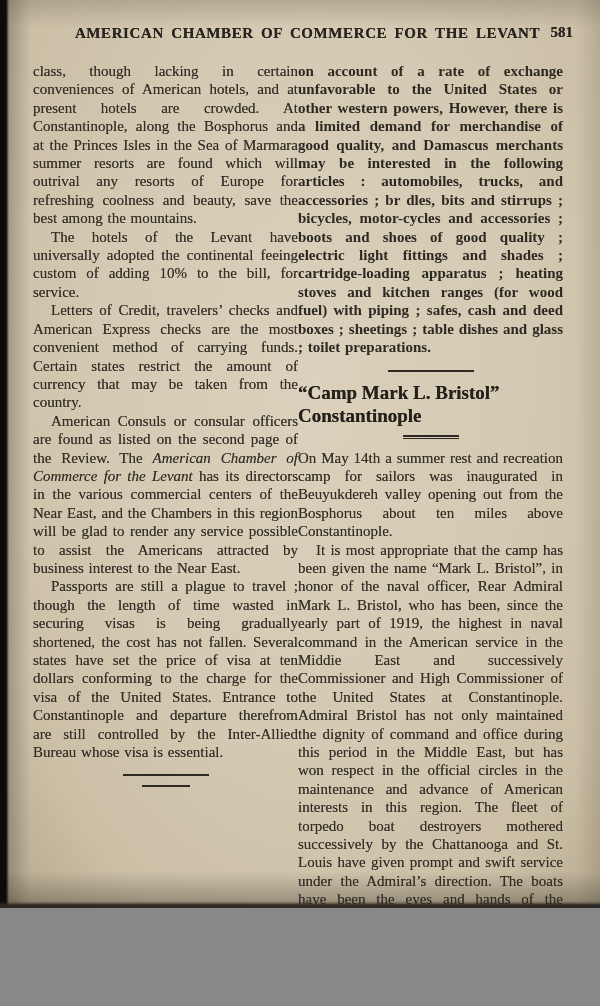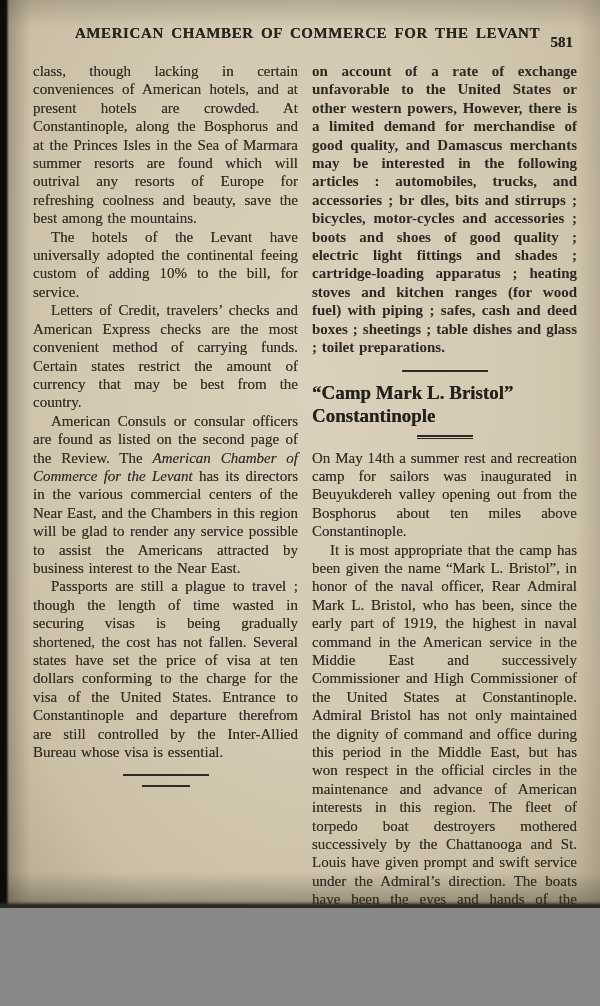--- a/index.html
+++ b/index.html
@@ -24,26 +24,26 @@
   }
   header.running{
     position:absolute;left:40px;right:25px;top:24px;height:22px;
     text-align:center;
   }
   .running-title{
     font-weight:bold;font-size:15px;letter-spacing:.6px;word-spacing:3px;color:#27241f;
     text-shadow:0 0 .5px rgba(39,36,31,.8);
   }
   .page-number{
-    position:absolute;right:2px;top:10px;font-weight:bold;font-size:15px;color:#27241f;
+    position:absolute;right:2px;top:0;font-weight:bold;font-size:15px;color:#27241f;
     text-shadow:0 0 .5px rgba(39,36,31,.8);
   }
   .columns{
     position:absolute;left:33px;top:62px;width:544px;
-    display:flex;gap:14px;
+    display:flex;
   }
   .col{width:265px;}
   .col p{
     margin:0;
     font-size:15px;line-height:18.4px;
     text-align:justify;
     text-indent:1.2em;
     word-spacing:1px;
     color:#332f27;
     text-shadow:0 0 .4px rgba(45,40,33,.65);
@@ -74,21 +74,21 @@
   <header class="running">
     <span class="running-title">AMERICAN CHAMBER OF COMMERCE FOR THE LEVANT</span>
     <span class="page-number">581</span>
   </header>
 
   <div class="columns">
 
     <div class="col">
       <p class="noindent">class, though lacking in certain conveniences of American hotels, and at present hotels are crowded.  At Constantinople, along the Bosphorus and at the Princes Isles in the Sea of Marmara summer resorts are found which will outrival any resorts of Europe for refreshing coolness and beauty, save the best among the mountains.</p>
       <p>The hotels of the Levant have universally adopted the continental feeing custom of adding 10% to the bill, for service.</p>
-      <p>Letters of Credit, travelers’ checks and American Express checks are the most convenient method of carrying funds.  Certain states restrict the amount of currency that may be best from the country.</p>
+      <p>Letters of Credit, travelers’ checks and American Express checks are the most convenient method of carrying funds.  Certain states restrict the amount of currency that may be taken from the country.</p>
       <p><span>American Consuls or consular officers are found as listed on the second page of the Review.  The </span><em>American Chamber of Commerce for the Levant</em><span> has its directors in the various commercial centers of the Near East, and the Chambers in this region will be glad to render any service possible to assist the Americans attracted by business interest to the Near East.</span></p>
       <p>Passports are still a plague to travel ; though the length of time wasted in securing visas is being gradually shortened, the cost has not fallen.  Several states have set the price of visa at ten dollars conforming to the charge for the visa of the United States.  Entrance to Constantinople and departure therefrom are still controlled by the Inter-Allied Bureau whose visa is essential.</p>
       <div class="rule rule-med"></div>
       <div class="rule rule-short"></div>
     </div>
 
     <div class="col">
       <p class="noindent heavy">on account of a rate of exchange unfavorable to the United States or other western powers,  However, there is a limited demand for merchandise of good quality, and Damascus merchants may be interested in the following articles : automobiles, trucks, and accessories ;  br dles, bits and stirrups ;  bicycles, motor-cycles and accessories ; boots and shoes of good quality ;  electric light fittings and shades ; cartridge-loading apparatus ; heating stoves and kitchen ranges (for wood fuel)  with piping ;  safes, cash and deed boxes ;  sheetings ;  table dishes and glass ;  toilet preparations.</p>
       <div class="rule rule-med"></div>
       <h2 class="section">“Camp Mark L. Bristol” Constantinople</h2>

